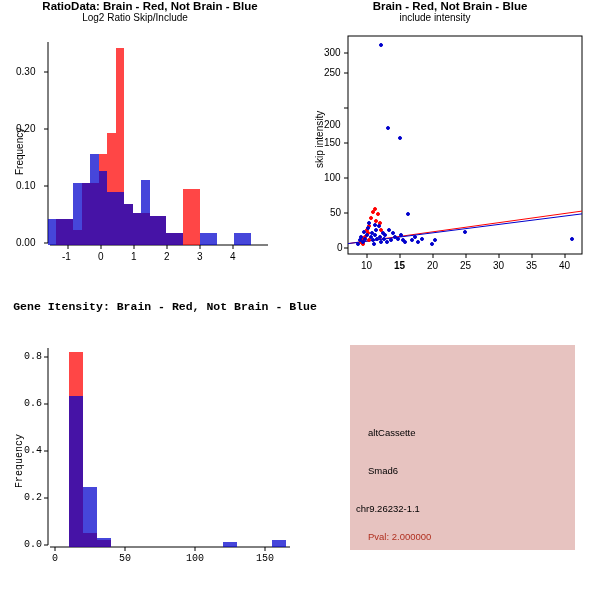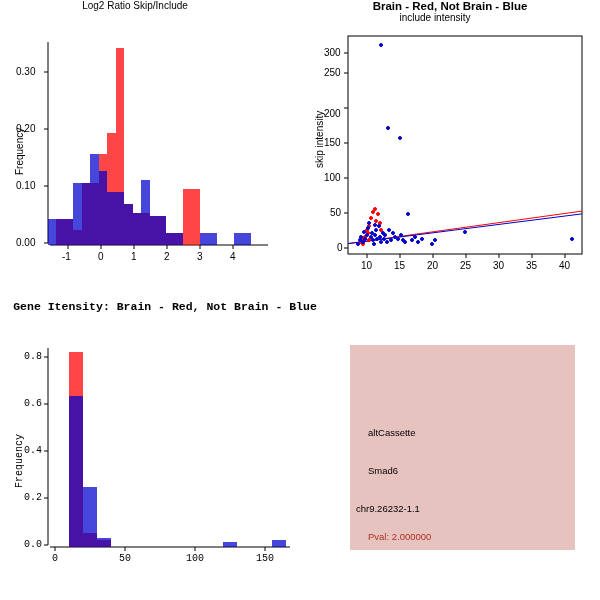--- a/index.html
+++ b/index.html
@@ -67,20 +67,21 @@
   }
   .info-pval {
     color: #b03020;
   }
   svg { display: block; }
 </style>
 </head>
 <body>
 
 <div class="panel" style="left:0px; top:0px; width:300px; height:300px;">
+  <div class="ptitle" style="left:0; top:12px; width:300px;">RatioData: Brain - Red, Not Brain - Blue</div>
   <div class="ylabel" style="left:14px; top:175px;">Frequency</div>
   <div class="axis-label" style="left:20px; top:279px; width:270px;">Log2 Ratio Skip/Include</div>
   <svg width="300" height="300" style="position:absolute; left:0; top:0;">
 
     <line x1="48" y1="42" x2="48" y2="243" stroke="#000" stroke-width="1"></line>
 
     <line x1="50" y1="245" x2="268" y2="245" stroke="#000" stroke-width="1"></line>
 
     <line x1="44" y1="243" x2="48" y2="243" stroke="#000"></line>
     <line x1="44" y1="186" x2="48" y2="186" stroke="#000"></line>
@@ -167,25 +168,25 @@
     <line x1="133" y1="254" x2="133" y2="258" stroke="#000"></line>
     <line x1="166" y1="254" x2="166" y2="258" stroke="#000"></line>
     <line x1="199" y1="254" x2="199" y2="258" stroke="#000"></line>
     <line x1="232" y1="254" x2="232" y2="258" stroke="#000"></line>
     <line x1="265" y1="254" x2="265" y2="258" stroke="#000"></line>
   </svg>
   <div class="tick-lbl" style="left:37px; top:242px;">0</div>
   <div class="tick-lbl" style="left:30px; top:207px;">50</div>
   <div class="tick-lbl" style="left:24px; top:172px;">100</div>
   <div class="tick-lbl" style="left:24px; top:137px;">150</div>
-  <div class="tick-lbl" style="left:24px; top:108px;">200</div>
+  <div class="tick-lbl" style="left:24px; top:119px;">200</div>
   <div class="tick-lbl" style="left:24px; top:67px;">250</div>
   <div class="tick-lbl" style="left:24px; top:47px;">300</div>
   <div class="tick-lbl" style="left:61px; top:260px;">10</div>
-  <div class="tick-lbl" style="left:94px; top:260px;">15</div>
+  <div class="tick-lbl" style="left:94px; top:260px;font-weight:bold;">15</div>
   <div class="tick-lbl" style="left:127px; top:260px;">20</div>
   <div class="tick-lbl" style="left:160px; top:260px;">25</div>
   <div class="tick-lbl" style="left:193px; top:260px;">30</div>
   <div class="tick-lbl" style="left:226px; top:260px;">35</div>
   <div class="tick-lbl" style="left:259px; top:260px;">40</div>
   <svg id="scatter-lines" width="300" height="300" style="position:absolute; left:0; top:0;">
       <line x1="48" y1="243.61904761904762" x2="282" y2="211.0920634920635" stroke="#ff0000" stroke-width="1"></line>
       <line x1="48" y1="243.61904761904762" x2="282" y2="213.86031746031745" stroke="#0000cc" stroke-width="1"></line>
     </svg>
   <div id="scatter-points" style="position:absolute; left:0; top:0; width:300px; height:300px;">

